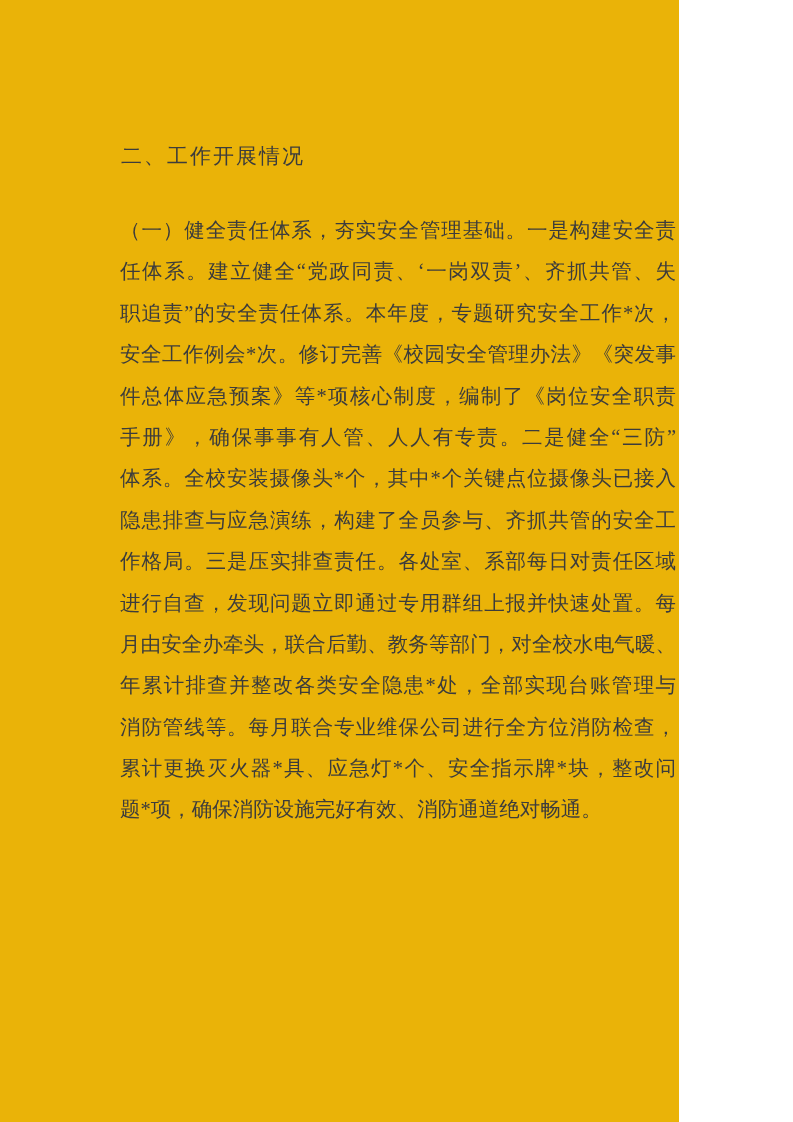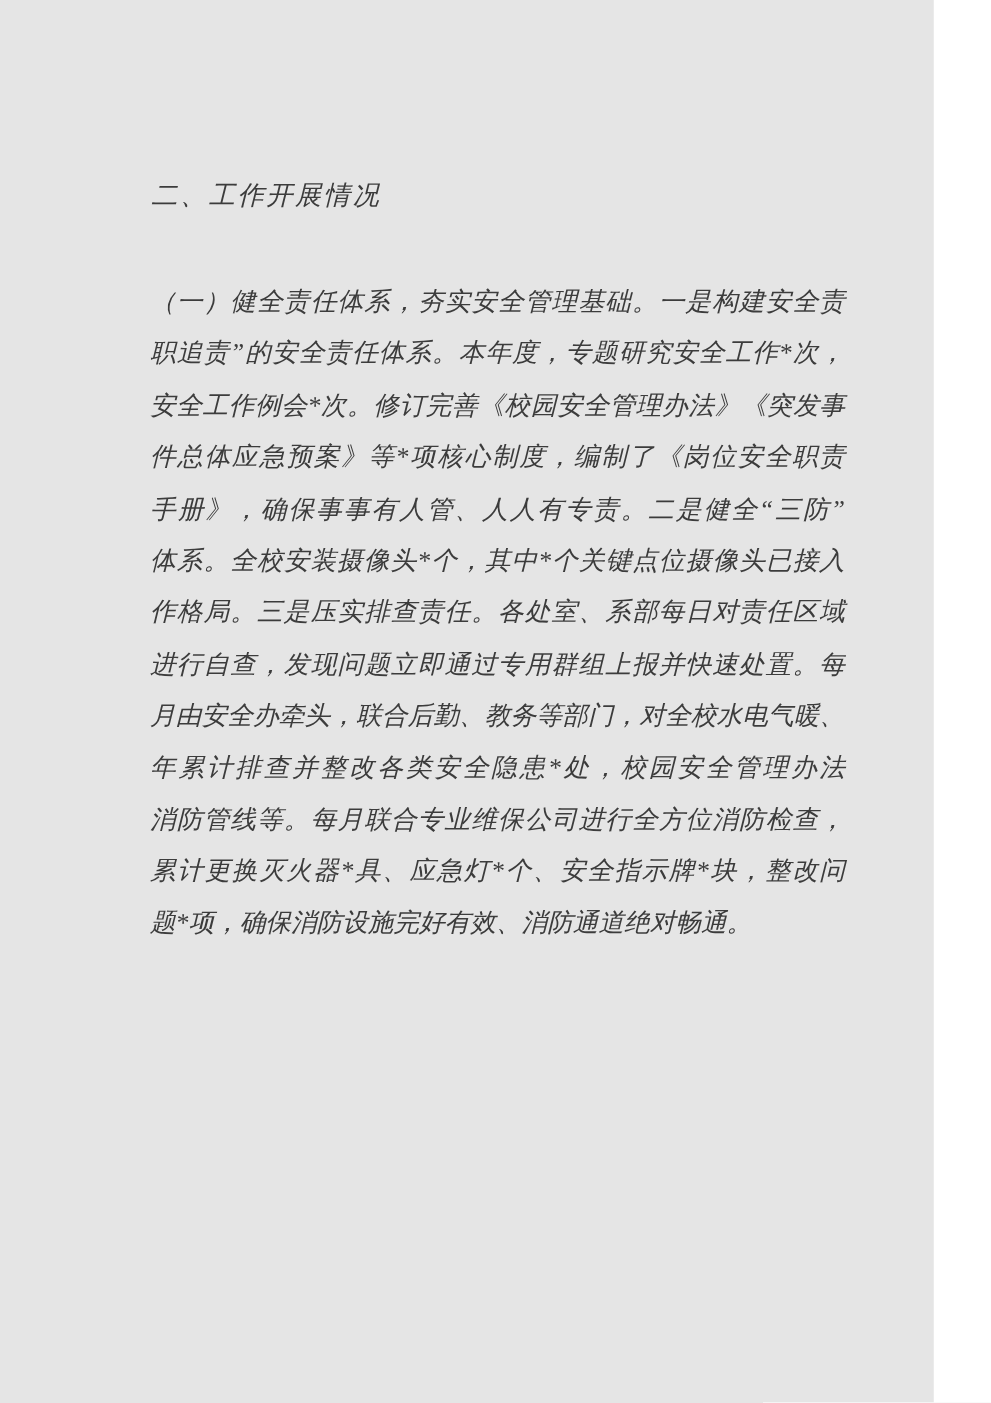--- a/index.html
+++ b/index.html
@@ -2,43 +2,42 @@
 <html><head>
 <meta charset="utf-8">
 <style>
   html, body {
     margin: 0;
     padding: 0;
     background: #ffffff;
   }
   .page {
     position: relative;
-    width: 747px;
+    width: 679px;
     height: 1122px;
-    background: #e5e5e5;
+    background: #eab308;
     overflow: hidden;
     font-family: "Liberation Serif", "DejaVu Serif", serif;
     color: #3c3c3c;
-    font-style: italic;
   }
   .section-heading {
     position: absolute;
     left: 121px;
     top: 136px;
     height: 41px;
     line-height: 41px;
     font-size: 21px;
     letter-spacing: 2px;
     white-space: nowrap;
     color: #3c3c3c;
   }
   .paragraph {
     position: absolute;
     left: 120px;
-    top: 222px;
+    top: 210px;
     width: 556px;
   }
   .para-line {
     height: 41.4px;
     line-height: 41.4px;
     font-size: 20.5px;
     text-align: justify;
     text-align-last: justify;
     text-justify: inter-character;
     white-space: nowrap;
@@ -51,27 +50,29 @@
 </style>
 </head>
 <body>
 
 <div class="page">
 
   <div class="section-heading">二、工作开展情况</div>
 
   <div class="paragraph">
     <div class="para-line">（一）健全责任体系，夯实安全管理基础。一是构建安全责</div>
+    <div class="para-line">任体系。建立健全“党政同责、‘一岗双责’、齐抓共管、失</div>
     <div class="para-line">职追责”的安全责任体系。本年度，专题研究安全工作*次，</div>
     <div class="para-line">安全工作例会*次。修订完善《校园安全管理办法》《突发事</div>
     <div class="para-line">件总体应急预案》等*项核心制度，编制了《岗位安全职责</div>
     <div class="para-line">手册》，确保事事有人管、人人有专责。二是健全“三防”</div>
     <div class="para-line">体系。全校安装摄像头*个，其中*个关键点位摄像头已接入</div>
+    <div class="para-line">隐患排查与应急演练，构建了全员参与、齐抓共管的安全工</div>
     <div class="para-line">作格局。三是压实排查责任。各处室、系部每日对责任区域</div>
     <div class="para-line">进行自查，发现问题立即通过专用群组上报并快速处置。每</div>
     <div class="para-line">月由安全办牵头，联合后勤、教务等部门，对全校水电气暖、</div>
-    <div class="para-line">年累计排查并整改各类安全隐患*处，校园安全管理办法</div>
+    <div class="para-line">年累计排查并整改各类安全隐患*处，全部实现台账管理与</div>
     <div class="para-line">消防管线等。每月联合专业维保公司进行全方位消防检查，</div>
     <div class="para-line">累计更换灭火器*具、应急灯*个、安全指示牌*块，整改问</div>
     <div class="para-line last">题*项，确保消防设施完好有效、消防通道绝对畅通。</div>
   </div>
 
 </div>
 
 </body></html>

